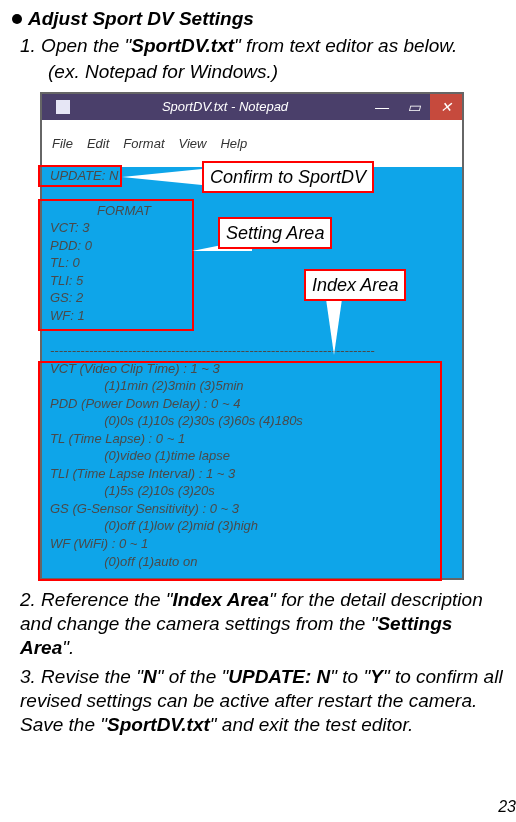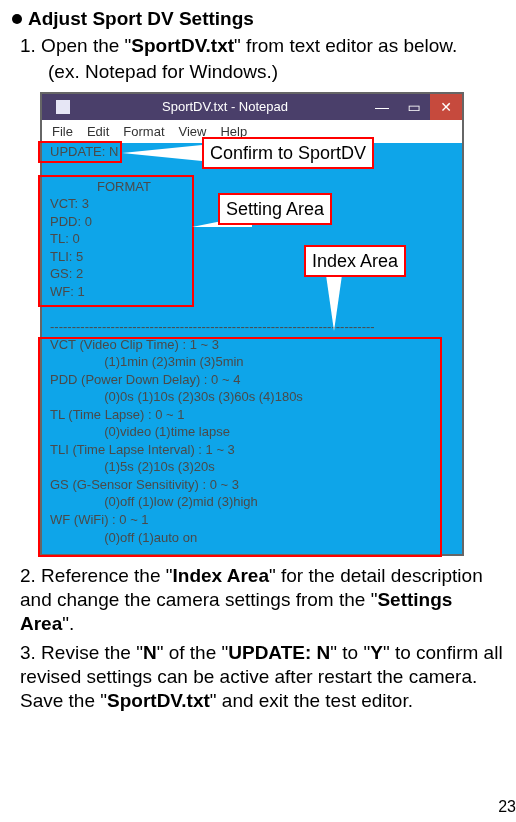--- a/index.html
+++ b/index.html
@@ -10,20 +10,21 @@
     background: #ffffff;
     font-family: Arial, Helvetica, sans-serif;
     color: #000;
   }
   .page {
     position: relative;
     width: 516px;
     height: 822px;
     box-sizing: border-box;
     padding: 4px 10px 0 10px;
+    font-style: italic;
   }
   .heading-row {
     display: flex;
     align-items: center;
     gap: 6px;
     margin: 4px 0 4px 2px;
   }
   .bullet {
     width: 10px;
     height: 10px;
@@ -68,21 +69,21 @@
   .title-icon { width:14px; height:14px; background:#e6e6f5; color:#333; font-size:10px; line-height:14px; text-align:center; }
   .titlebar-title { flex:1; text-align:center; }
   .titlebar-btns { display:flex; }
   .tbtn { width:32px; height:26px; display:flex; align-items:center; justify-content:center; font-size:14px; }
   .tbtn.close { background:#c64a3d; color:#fff; }
   .tbtn.other { color:#fff; }
   .menubar {
     background:#fff;
     display:flex;
     gap:14px;
-    padding:4px 10px;
+    padding:16px 10px;
     font-size:13px;
     color:#333;
   }
   .notepad-body {
     padding:0 8px 8px 8px;
     font-size:13px;
     color:#4a4a4a;
     line-height:1.35;
     position: relative;
   }

